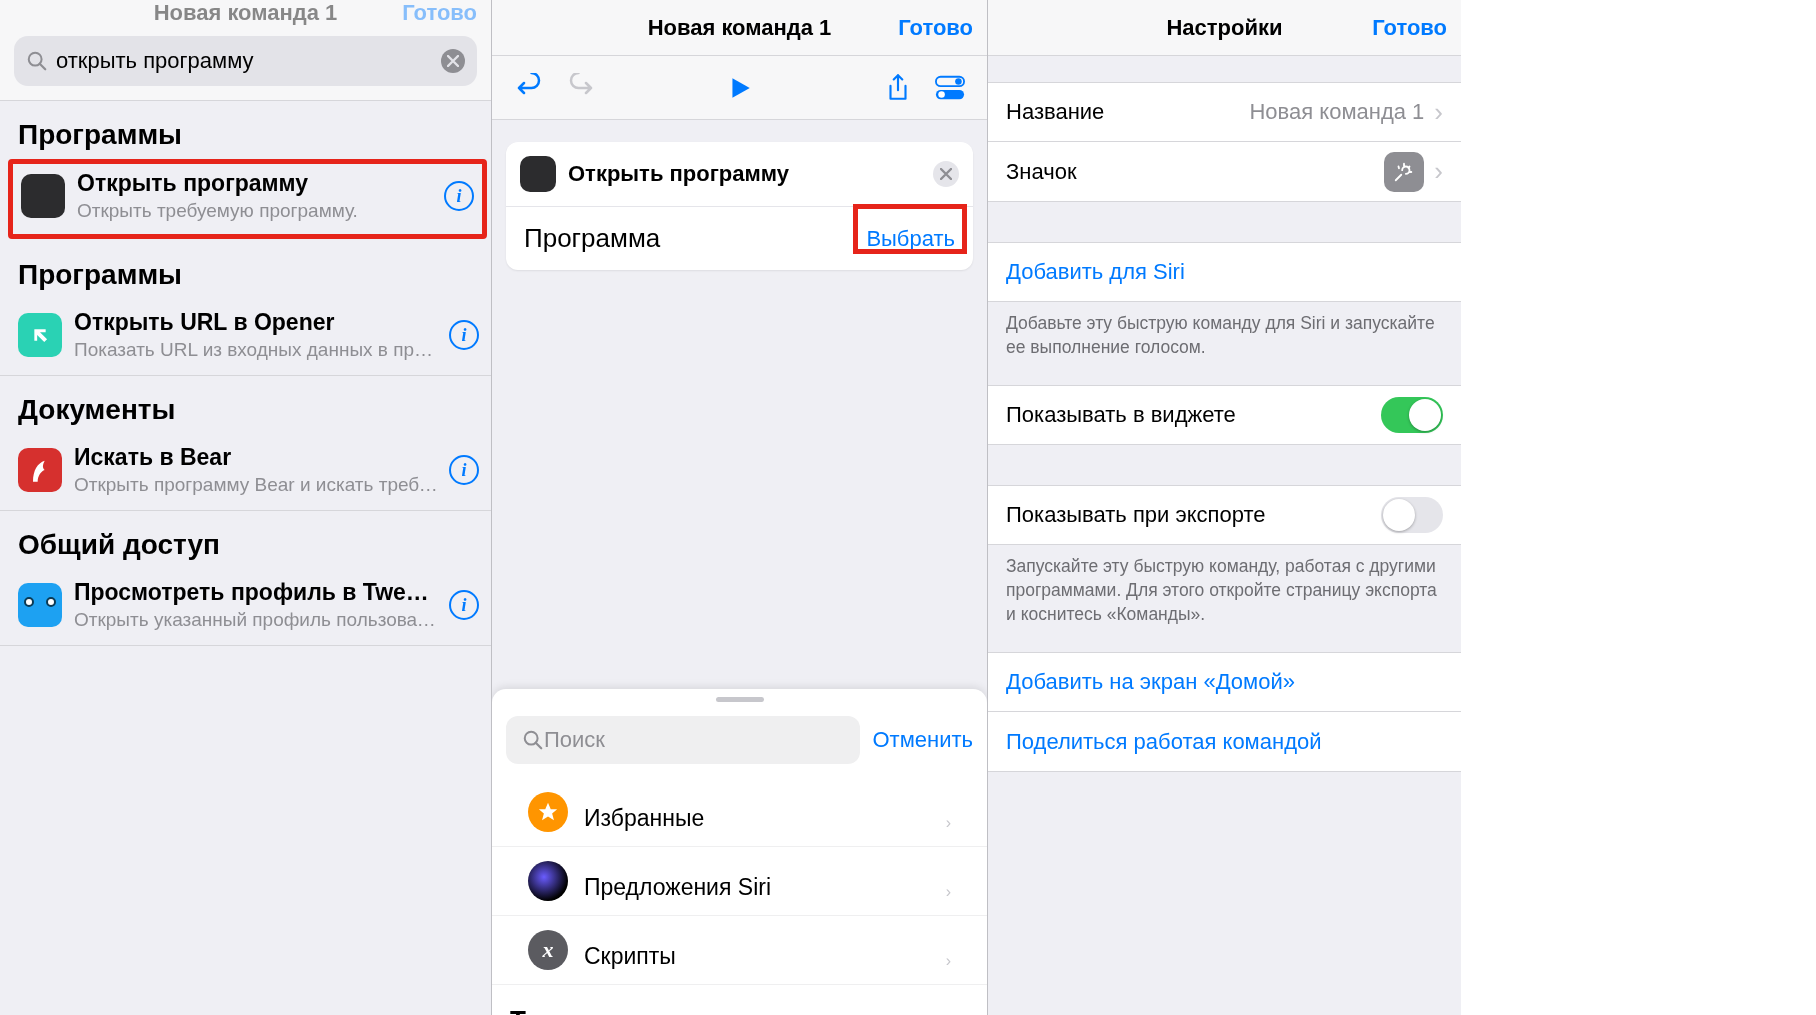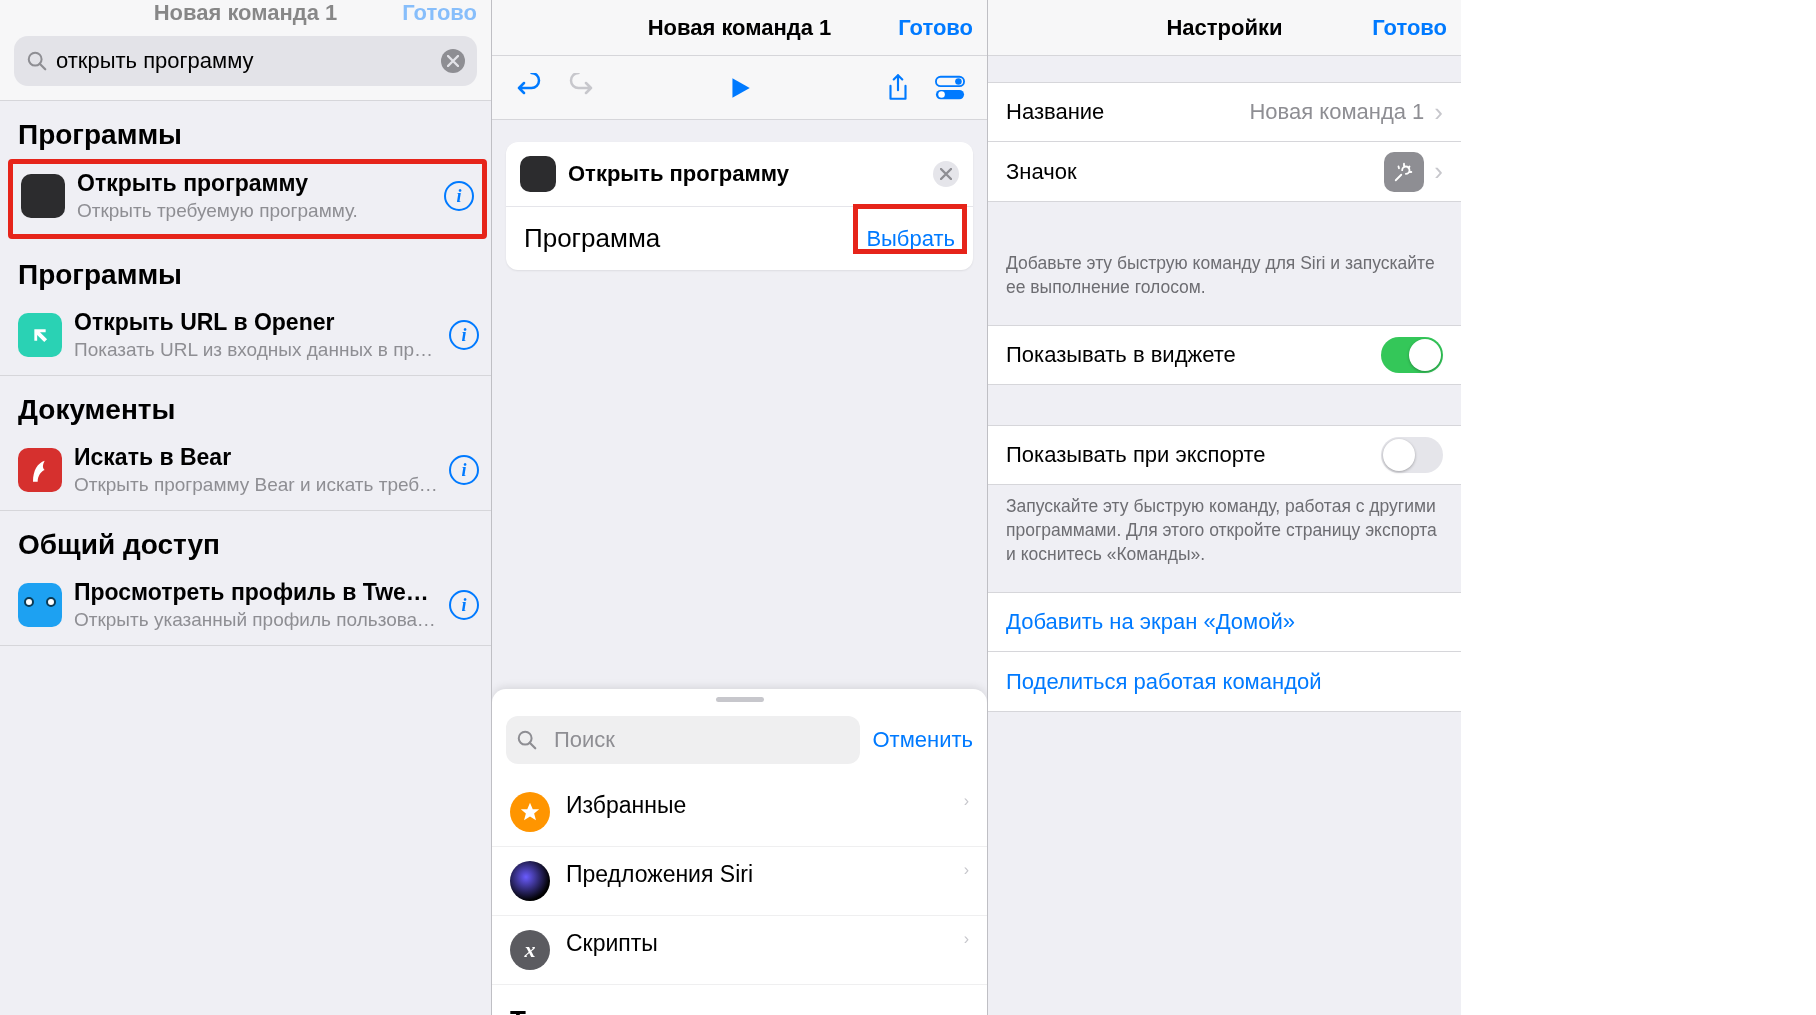--- a/index.html
+++ b/index.html
@@ -60,24 +60,24 @@
 .ac-del{width:26px;height:26px;border-radius:50%;background:#e5e5ea;color:#8e8e93;display:flex;align-items:center;justify-content:center;position:absolute;right:14px;font-size:16px}
 .ac-row{display:flex;align-items:center;justify-content:space-between;padding:16px 18px;border-top:1px solid #e5e5ea}
 .ac-row-label{font-size:26px}
 .ac-row-val{font-size:22px;color:#007aff}
 .ac-row-hl{border:5px solid #e6241a;position:absolute;right:6px;top:62px;width:114px;height:50px;pointer-events:none}
 
 
 .sheet{position:absolute;left:0;right:0;bottom:0;height:326px;background:#fff;border-top-left-radius:14px;border-top-right-radius:14px;box-shadow:0 -2px 8px rgba(0,0,0,.1)}
 .sheet-handle{width:48px;height:5px;background:#c7c7cc;border-radius:3px;margin:8px auto}
 .sheet-search{display:flex;align-items:center;gap:12px;padding:6px 14px 14px 14px}
-.sheet-search-field{flex:1;height:48px;background:#efeff0;border-radius:12px;display:flex;align-items:center;padding:0 10px;gap:16px}
+.sheet-search-field{flex:1;height:48px;background:#efeff0;border-radius:12px;display:flex;align-items:center;padding:0 16px;gap:0}
 .sheet-search-field span.ph{color:#8e8e93;font-size:22px}
 .sheet-cancel{color:#007aff;font-size:22px}
-.sheet-row{display:flex;align-items:flex-start;padding:14px 18px;gap:16px;border-bottom:1px solid #efeff0}
+.sheet-row{display:flex;align-items:flex-end;padding:14px 36px;gap:16px;border-bottom:1px solid #efeff0}
 .sheet-row-title{font-size:23px}
 .sheet-icon{width:40px;height:40px;border-radius:50%;display:flex;align-items:center;justify-content:center;color:#fff;font-size:22px;font-weight:700}
 .si-star{background:#ff9500}
 .si-siri{background:radial-gradient(circle at 40% 40%,#6a5cff,#000 70%)}
 .si-script{background:#5b5b60;font-style:italic;font-family:Georgia,serif}
 .sheet-section{font-size:26px;font-weight:800;padding:20px 18px 0 18px}
 .chev{color:#c7c7cc;margin-left:auto}
 
 
 .p3-header{height:56px;background:#f7f7f8;border-bottom:1px solid #d6d6da;display:flex;align-items:center;justify-content:center;position:relative}
@@ -319,20 +319,23 @@
     <div class="p3-cell">
       <span class="label">Значок</span>
       <div class="icon-chip">
         <svg width="22" height="22" viewBox="0 0 24 24">
             <path d="M3 21 L9 15 M6 6 L6.5 8 M12 3 L12 5.5 M18 6 L17 8 M20 12 L17.5 12 M14 14 a4 4 0 1 0 -4 -4" stroke="#fff" stroke-width="2" fill="none" stroke-linecap="round"></path>
           </svg>
       </div>
       <span class="chev-right">›</span>
     </div>
     <div class="p3-gap"></div>
+    <div class="p3-cell first">
+      <span class="link">Добавить для Siri</span>
+    </div>
     <div class="p3-note">Добавьте эту быструю команду для Siri и запускайте ее выполнение голосом.</div>
     <div class="p3-gap sm"></div>
     <div class="p3-cell first">
       <span class="label">Показывать в виджете</span>
       <div class="switch on">
           <div class="knob"></div>
         </div>
     </div>
     <div class="p3-gap"></div>
     <div class="p3-cell first">

